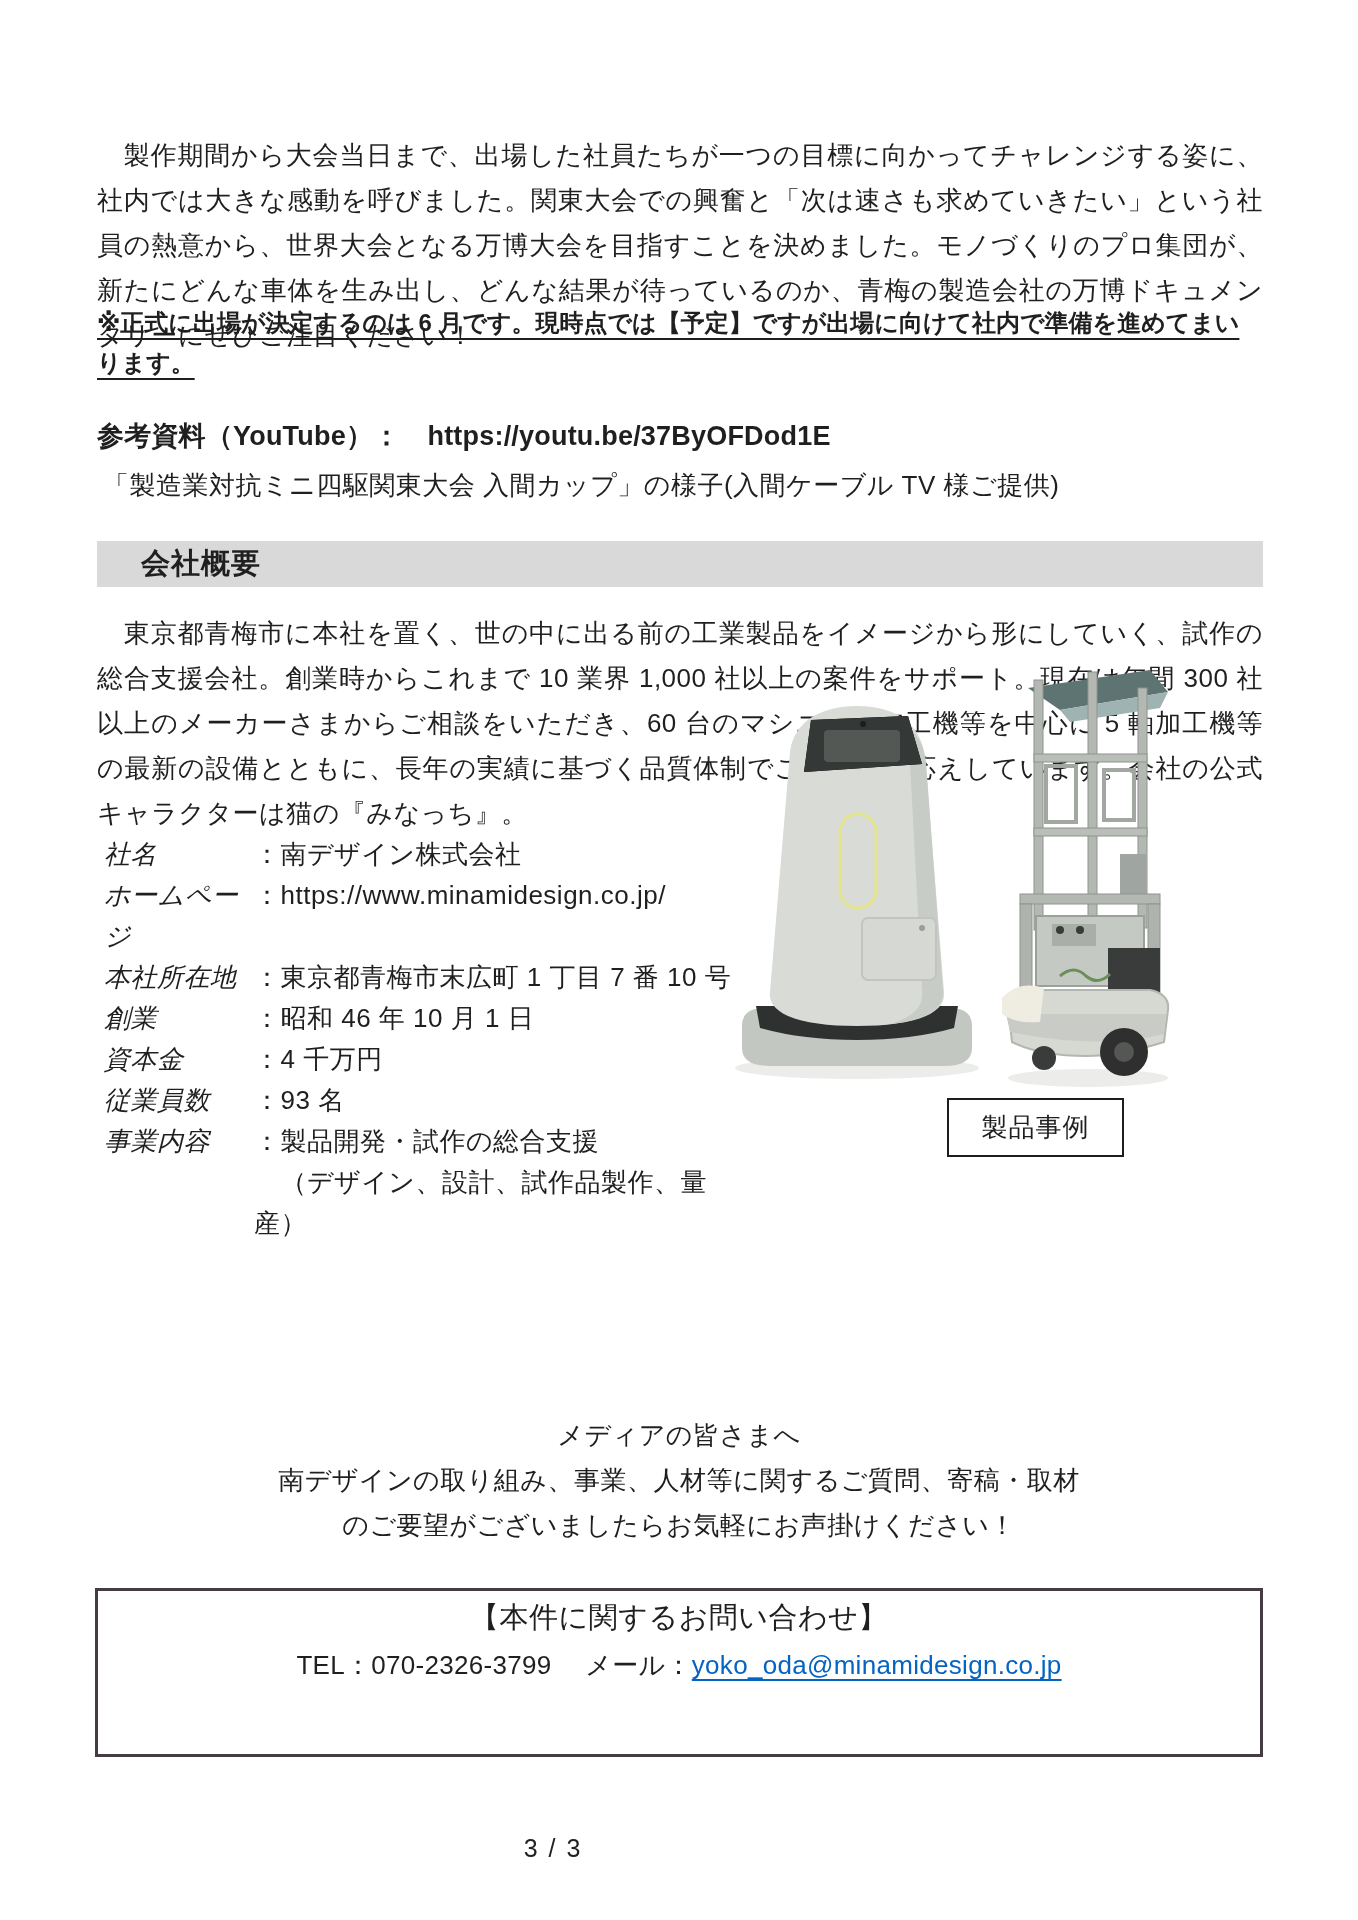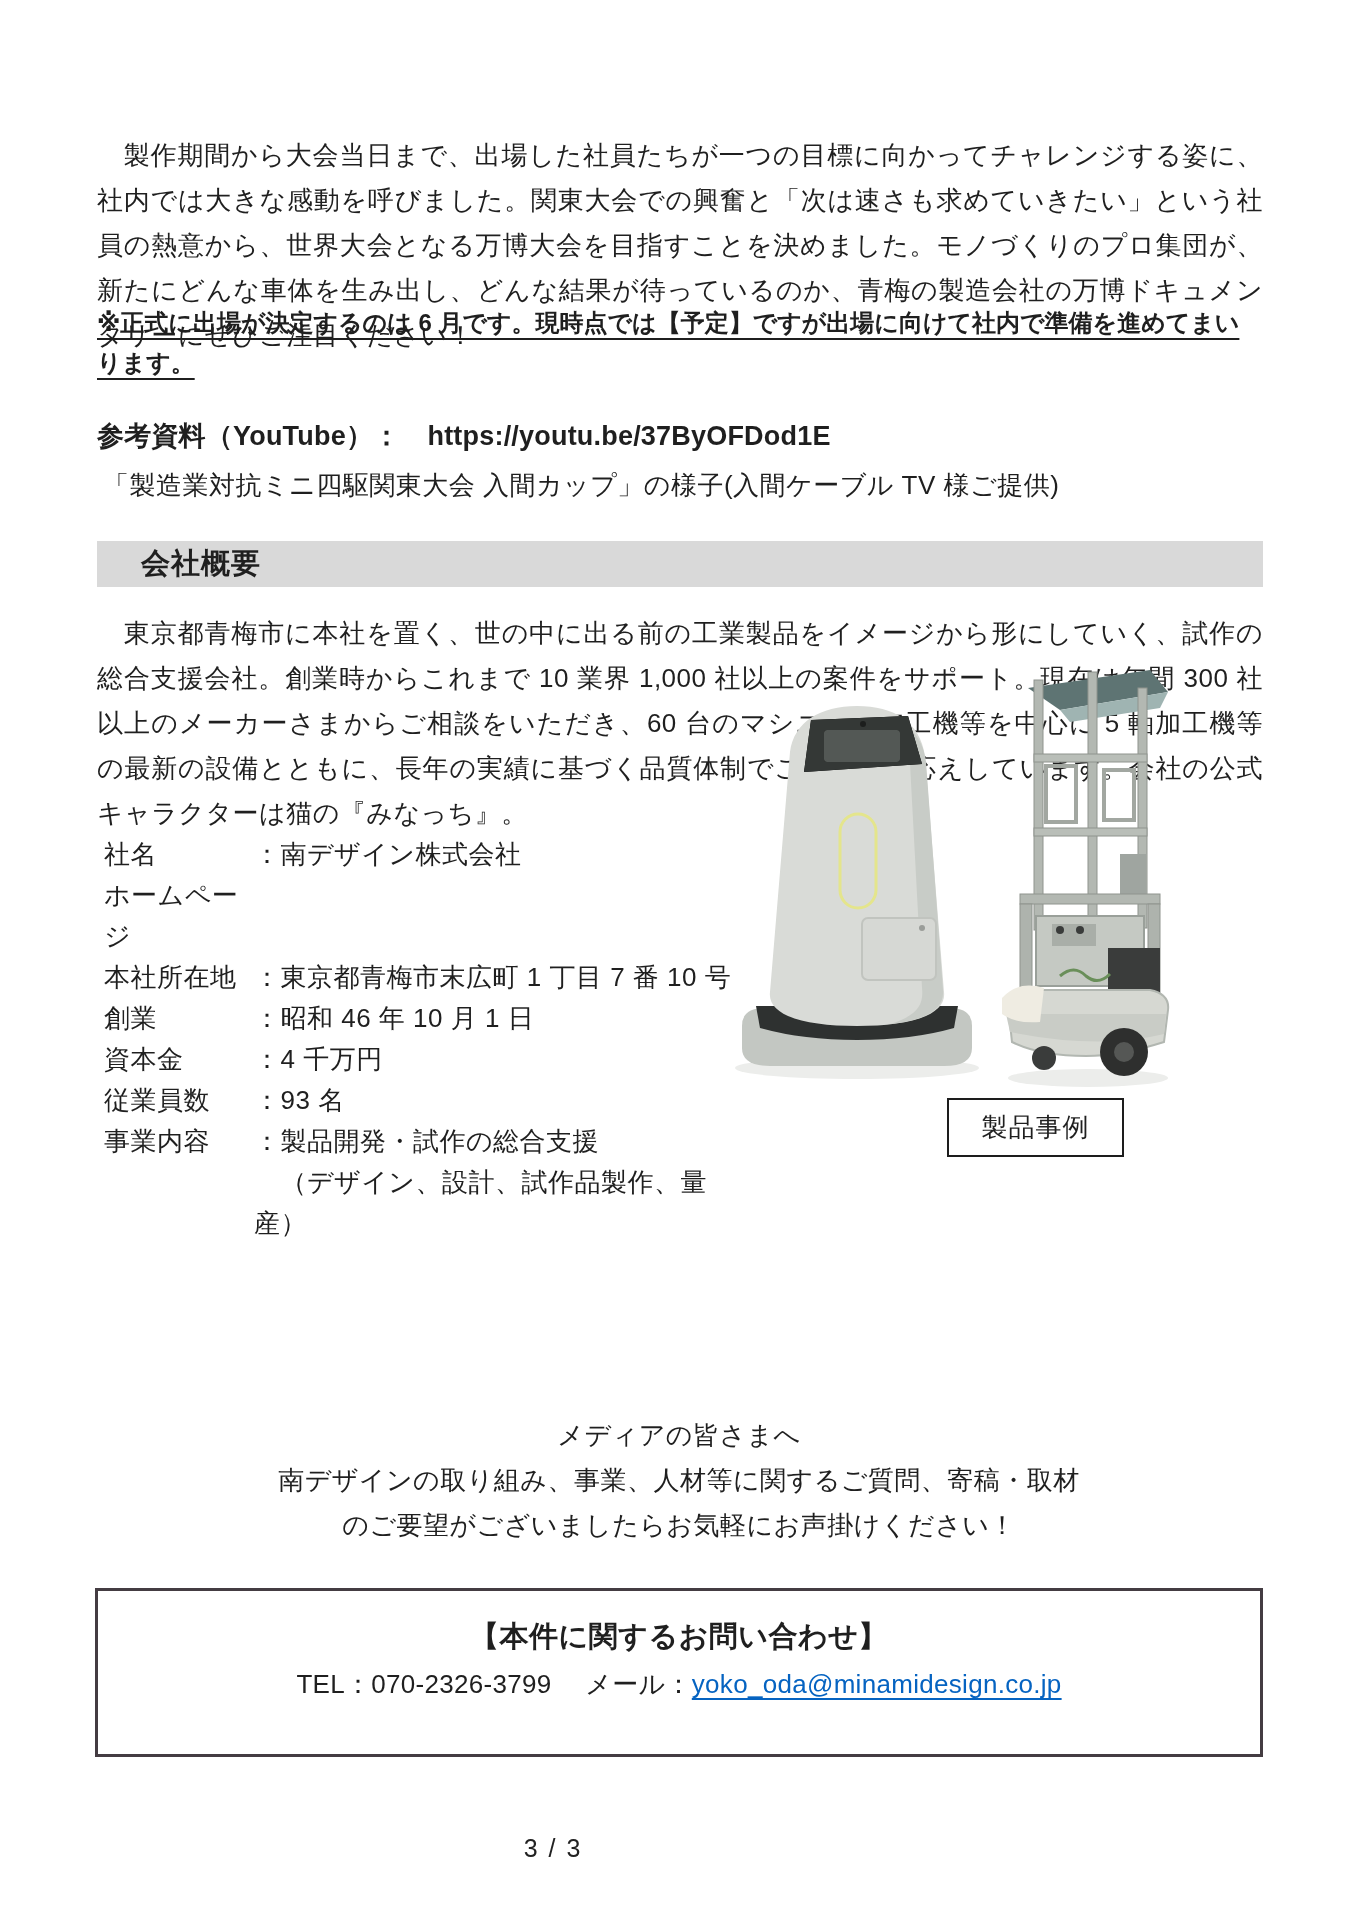--- a/index.html
+++ b/index.html
@@ -30,41 +30,41 @@
   }
   .heading-bar{
     position:absolute;left:97px;top:541px;width:1166px;height:46px;
     background:#d9d9d9;display:flex;align-items:center;
   }
   .heading-bar span{font-size:29px;font-weight:bold;padding-left:44px;letter-spacing:1px;}
   .overview-par{top:611px;}
 
   .profile{position:absolute;left:104px;top:834px;width:640px;}
   .profile-row{display:flex;font-size:26px;line-height:41px;letter-spacing:.5px;}
-  .profile-row .lbl{width:150px;flex:0 0 150px;}
+  .profile-row .lbl{width:150px;flex:0 0 150px;font-style:italic;}
   .profile-row .val{flex:1;}
 
   .product-area{position:absolute;left:712px;top:658px;width:460px;height:500px;}
   .caption-box{
     position:absolute;left:235px;top:440px;width:173px;height:55px;
     border:2px solid #1d1d1d;display:flex;align-items:center;justify-content:center;
     font-size:26px;letter-spacing:1px;background:#ffffff;
   }
 
   .media-note{
     position:absolute;left:0;top:1413px;width:1358px;text-align:center;
     font-size:26px;line-height:45px;letter-spacing:.5px;
   }
   .media-note p{margin:0;}
 
   .contact-box{
     position:absolute;left:95px;top:1588px;width:1162px;height:163px;
     border:3px solid #443c42;background:#ffffff;text-align:center;
   }
-  .contact-heading{margin:26px 0 0 0;font-size:29px;font-weight:bold;letter-spacing:.5px;}
+  .contact-heading{margin:7px 0 0 0;font-size:29px;font-weight:normal;letter-spacing:.5px;}
   .contact-person{margin:11px 0 0 0;font-size:26px;letter-spacing:.5px;}
   .contact-tel{margin:10px 0 0 0;font-size:26px;letter-spacing:.3px;}
   .contact-tel a{color:#0563c1;text-decoration:underline;text-underline-offset:5px;}
 
   .page-number{
     position:absolute;left:0;top:1834px;width:1106px;text-align:center;
     font-size:25px;letter-spacing:2px;color:#222;
   }
 </style>
 </head>
@@ -85,20 +85,21 @@
 
   <p class="body-par overview-par">　東京都青梅市に本社を置く、世の中に出る前の工業製品をイメージから形にしていく、試作の総合支援会社。創業時からこれまで 10 業界 1,000 社以上の案件をサポート。現在は年間 300 社以上のメーカーさまからご相談をいただき、60 台のマシニング加工機等を中心に 5 軸加工機等の最新の設備とともに、長年の実績に基づく品質体制でご要望にお応えしています。会社の公式キャラクターは猫の『みなっち』。</p>
 
   <div class="profile">
     <div class="profile-row">
       <span class="lbl">社名</span>
       <span class="val">：南デザイン株式会社</span>
     </div>
     <div class="profile-row">
       <span class="lbl">ホームページ</span>
+      <span class="val">：https://www.minamidesign.co.jp/</span>
     </div>
     <div class="profile-row">
       <span class="lbl">本社所在地</span>
       <span class="val">：東京都青梅市末広町 1 丁目 7 番 10 号</span>
     </div>
     <div class="profile-row">
       <span class="lbl">創業</span>
       <span class="val">：昭和 46 年 10 月 1 日</span>
     </div>
     <div class="profile-row">

